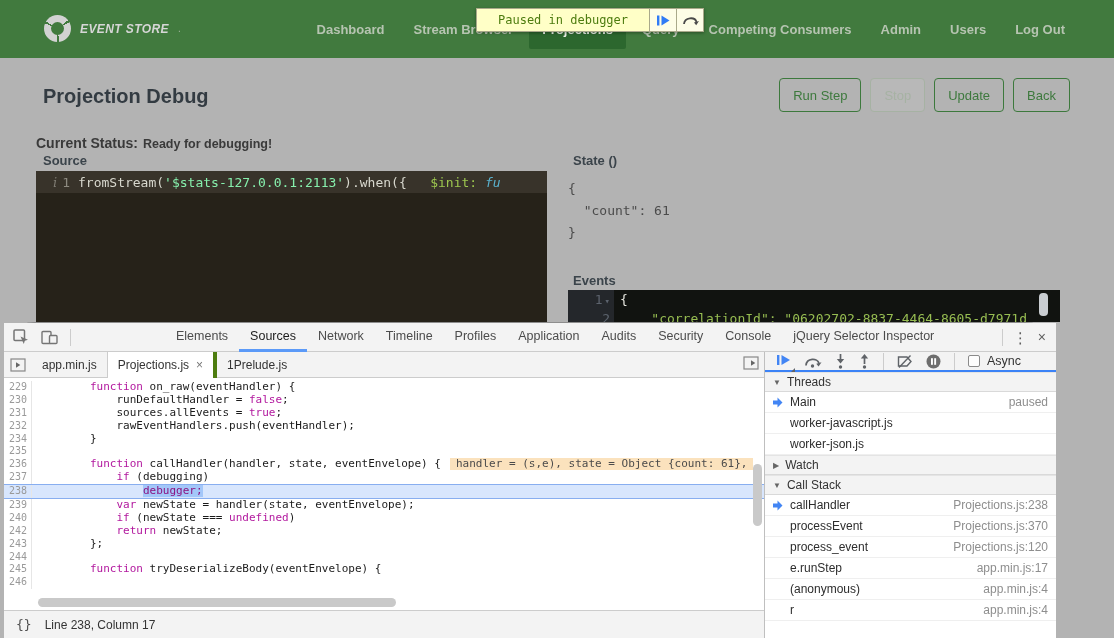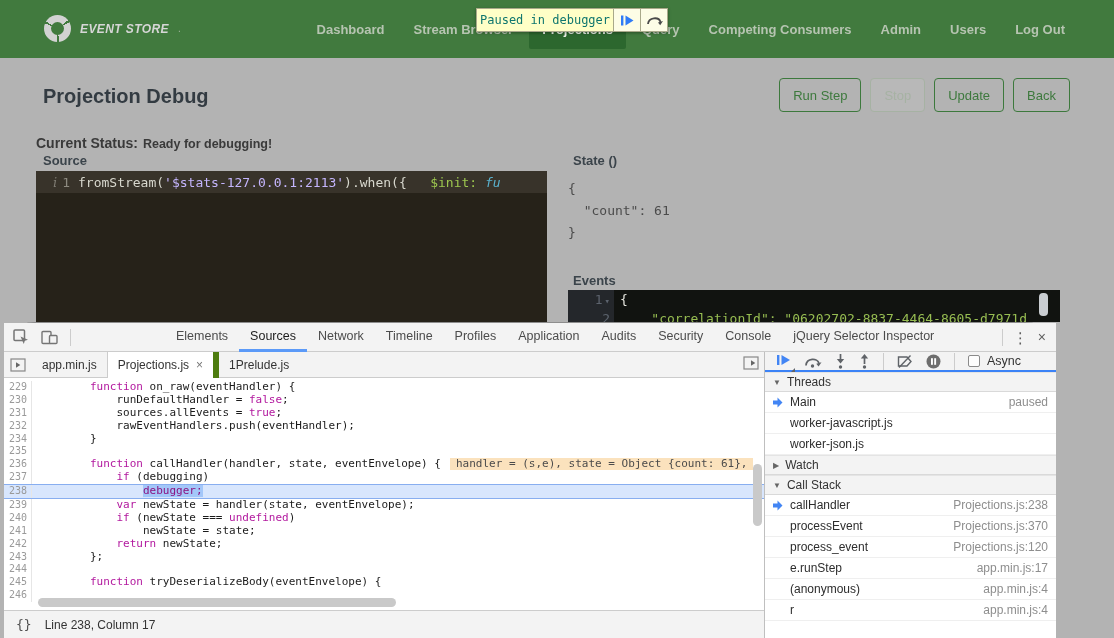--- a/index.html
+++ b/index.html
@@ -16,40 +16,40 @@
     background: conic-gradient(#d2d2d2 0 52deg,#417a3e 52deg 62deg,#d2d2d2 62deg 172deg,#417a3e 172deg 182deg,#d2d2d2 182deg 292deg,#417a3e 292deg 302deg,#d2d2d2 302deg 360deg); }
   .logo-hole { position:absolute; inset:7px; border-radius:50%; background:#417a3e; }
   .brand-text { font-style:italic; font-weight:bold; font-size:12px; letter-spacing:.4px; color:#d6d6d6; }
   .brand-dot { color:#9fb39c; font-size:10px; }
   .navitems { position:absolute; right:36px; top:0; height:58px; display:flex; align-items:center; gap:3px; }
   .navitem { padding:12px 13px; font-size:13px; font-weight:bold; color:#b6c4b1; border-radius:2px; cursor:default; white-space:nowrap; }
   .navitem.active { background:#2c672e; color:#edf2ea; }
   
   .banner { position:absolute; left:476px; top:8px; display:flex; align-items:stretch;
     box-shadow:0 1px 3px rgba(0,0,0,.35); font-family:"DejaVu Sans Mono", monospace; font-size:12px; }
-  .banner-label { background:#ffffc7; border:1px solid #a9a98a; padding:4px 3px; color:#0f766e; white-space:nowrap; }
+  .banner-label { background:#ffffc7; border:1px solid #a9a98a; padding:4px 21px; color:#4d7c0f; white-space:nowrap; }
   .banner-btn { width:27px; background:#fdfde6; border:1px solid #a9a98a; border-left:none; display:flex; align-items:center; justify-content:center; }
   
   .content { position:absolute; top:58px; left:0; width:1114px; height:264px; }
   .page-title { position:absolute; left:43px; top:27px; font-size:20px; font-weight:bold; color:#333b42; }
   .actions { position:absolute; right:44px; top:20px; display:flex; gap:9px; }
   .btn { height:34px; padding:0 13px; border:1px solid #3d793d; border-radius:4px; background:transparent;
     color:#3d793d; font-size:13px; font-family:"Liberation Sans",sans-serif; }
   .btn.disabled { border-color:#a6b2a3; color:#a6b2a3; background:rgba(255,255,255,.07); }
   .status-line { position:absolute; left:36px; top:76px; color:#3a3a3a; white-space:nowrap; }
   .status-label { font-size:14px; font-weight:bold; }
   .status-value { font-size:12.5px; font-weight:bold; margin-left:5px; }
   .panel-heading { position:absolute; font-size:13px; font-weight:bold; color:#3b444b; }
   
   .src-editor { position:absolute; left:36px; top:113px; width:511px; height:151px; background:#262219;
     font-family:"DejaVu Sans Mono",monospace; font-size:13px; overflow:hidden; }
   .src-row1 { display:flex; align-items:center; height:22px; background:#38332a; white-space:pre; }
   .src-gutter { width:42px; flex-shrink:0; color:#8d8a80; text-align:right; padding-right:8px; }
   .src-gutter i { font-family:"DejaVu Serif",serif; margin-right:5px; color:#7e7b72; }
-  .t-plain { color:#d8d8ce; } .t-string { color:#c4b5fd; } .t-decl { color:#9dc74f; }
+  .t-plain { color:#d8d8ce; } .t-string { color:#86efac; } .t-decl { color:#9dc74f; }
   .t-type { color:#5ab3d0; font-style:italic;text-align:center; }
   
   .state-json { position:absolute; left:568px; top:120px; font-family:"DejaVu Sans Mono",monospace;
     font-size:13px; color:#4b4b4b; line-height:22px; white-space:pre; }
   .ev-editor { position:absolute; left:568px; top:232px; width:492px; height:32px; background:#111310; overflow:hidden; }
   .ev-row { display:flex; height:19px; line-height:19px; font-family:"DejaVu Sans Mono",monospace; font-size:13px; white-space:pre; }
   .ev-gutter { width:46px; flex-shrink:0; background:#24272b; color:#5c636d; text-align:right; padding-right:4px; }
   .ev-fold { color:#5c636d; font-size:9px; margin-left:2px; }
   .ev-code { padding-left:6px; }
   .ev-plain { color:#e6e6df; } .ev-string { color:#97bd52; }
@@ -65,21 +65,21 @@
   .dt-right { margin-left:auto; display:flex; align-items:center; gap:10px; padding-right:10px; }
   .kebab { font-size:15px; color:#5f5f5f; letter-spacing:0; line-height:1; }
   .xclose { font-size:14px; color:#5f5f5f; line-height:1; }
   .dt-body { display:flex; height:286px; }
   .dt-left { width:761px; border-right:1px solid #bfbfbf; display:flex; flex-direction:column; }
   .dt-right-sb { flex:1; display:flex; flex-direction:column; overflow:hidden; background:#fff; }
   
   .file-tabs { height:26px; background:#f3f3f3; border-bottom:1px solid #ccc; display:flex; align-items:stretch; position:relative; }
   .nav-toggle { width:28px; display:flex; align-items:center; justify-content:center; }
   .ftab { padding:0 10px; font-size:12px; color:#333; display:flex; align-items:center; gap:7px; white-space:nowrap; }
-  .ftab.active { background:#fff; border-left:1px solid #ccc; border-right:6px solid #4d7c0f; margin-bottom:-1px; }
+  .ftab.active { background:#fff; border-left:1px solid #ccc; border-right:4px solid #4d7c0f; margin-bottom:-1px; }
   .ftab-close { color:#777; font-size:12px; }
   .panel-toggle-right { position:absolute; right:5px; top:4px; }
   
   .code { flex:1; position:relative; overflow:hidden; background:#fff;
     font-family:"DejaVu Sans Mono",monospace; font-size:11px; padding-top:3px; }
   .crow { display:flex; height:12.9px; line-height:12.9px; white-space:pre; }
   .cnum { width:28px; flex-shrink:0; text-align:right; padding-right:4px; color:#9a9a9a; font-size:10px; border-right:1px solid #e6e6e6; }
   .ccode { padding-left:5px; color:#1b1b1b; white-space:pre; overflow:hidden; flex:1; }
   .crow.hl { background:#d8e6fd; border-top:1px solid #88aef0; border-bottom:1px solid #88aef0; height:14.9px; line-height:12.9px; }
   .tok-k { color:#b2189e; }
@@ -243,21 +243,20 @@
           <div class="crow"><div class="cnum">230</div><div class="ccode"><span class="tok-p">            runDefaultHandler = </span><span class="tok-k">false</span><span class="tok-p">;</span></div></div>
           <div class="crow"><div class="cnum">231</div><div class="ccode"><span class="tok-p">            sources.allEvents = </span><span class="tok-k">true</span><span class="tok-p">;</span></div></div>
           <div class="crow"><div class="cnum">232</div><div class="ccode"><span class="tok-p">            rawEventHandlers.push(eventHandler);</span></div></div>
           <div class="crow"><div class="cnum">234</div><div class="ccode"><span class="tok-p">        }</span></div></div>
           <div class="crow"><div class="cnum">235</div><div class="ccode"></div></div>
           <div class="crow"><div class="cnum">236</div><div class="ccode"><span class="tok-p">        </span><span class="tok-k">function</span><span class="tok-p"> callHandler(handler, state, eventEnvelope) {</span><span class="tok-h">handler = (s,e), state = Object {count: 61},</span></div></div>
           <div class="crow"><div class="cnum">237</div><div class="ccode"><span class="tok-p">            </span><span class="tok-k">if</span><span class="tok-p"> (debugging)</span></div></div>
           <div class="crow hl"><div class="cnum">238</div><div class="ccode"><span class="tok-p">                </span><span class="tok-d">debugger;</span></div></div>
           <div class="crow"><div class="cnum">239</div><div class="ccode"><span class="tok-p">            </span><span class="tok-k">var</span><span class="tok-p"> newState = handler(state, eventEnvelope);</span></div></div>
           <div class="crow"><div class="cnum">240</div><div class="ccode"><span class="tok-p">            </span><span class="tok-k">if</span><span class="tok-p"> (newState === </span><span class="tok-k">undefined</span><span class="tok-p">)</span></div></div>
-          <div class="crow"><div class="cnum">241</div><div class="ccode"><span class="tok-p">                newState = state;</span></div></div>
           <div class="crow"><div class="cnum">242</div><div class="ccode"><span class="tok-p">            </span><span class="tok-k">return</span><span class="tok-p"> newState;</span></div></div>
           <div class="crow"><div class="cnum">243</div><div class="ccode"><span class="tok-p">        };</span></div></div>
           <div class="crow"><div class="cnum">244</div><div class="ccode"></div></div>
           <div class="crow"><div class="cnum">245</div><div class="ccode"><span class="tok-p">        </span><span class="tok-k">function</span><span class="tok-p"> tryDeserializeBody(eventEnvelope) {</span></div></div>
           <div class="crow"><div class="cnum">246</div><div class="ccode"></div></div>
         </div>
       <div class="dt-status">
         <span class="pp-icon">{}</span>
         <span class="linecol">Line 238, Column 17</span>
       </div>

